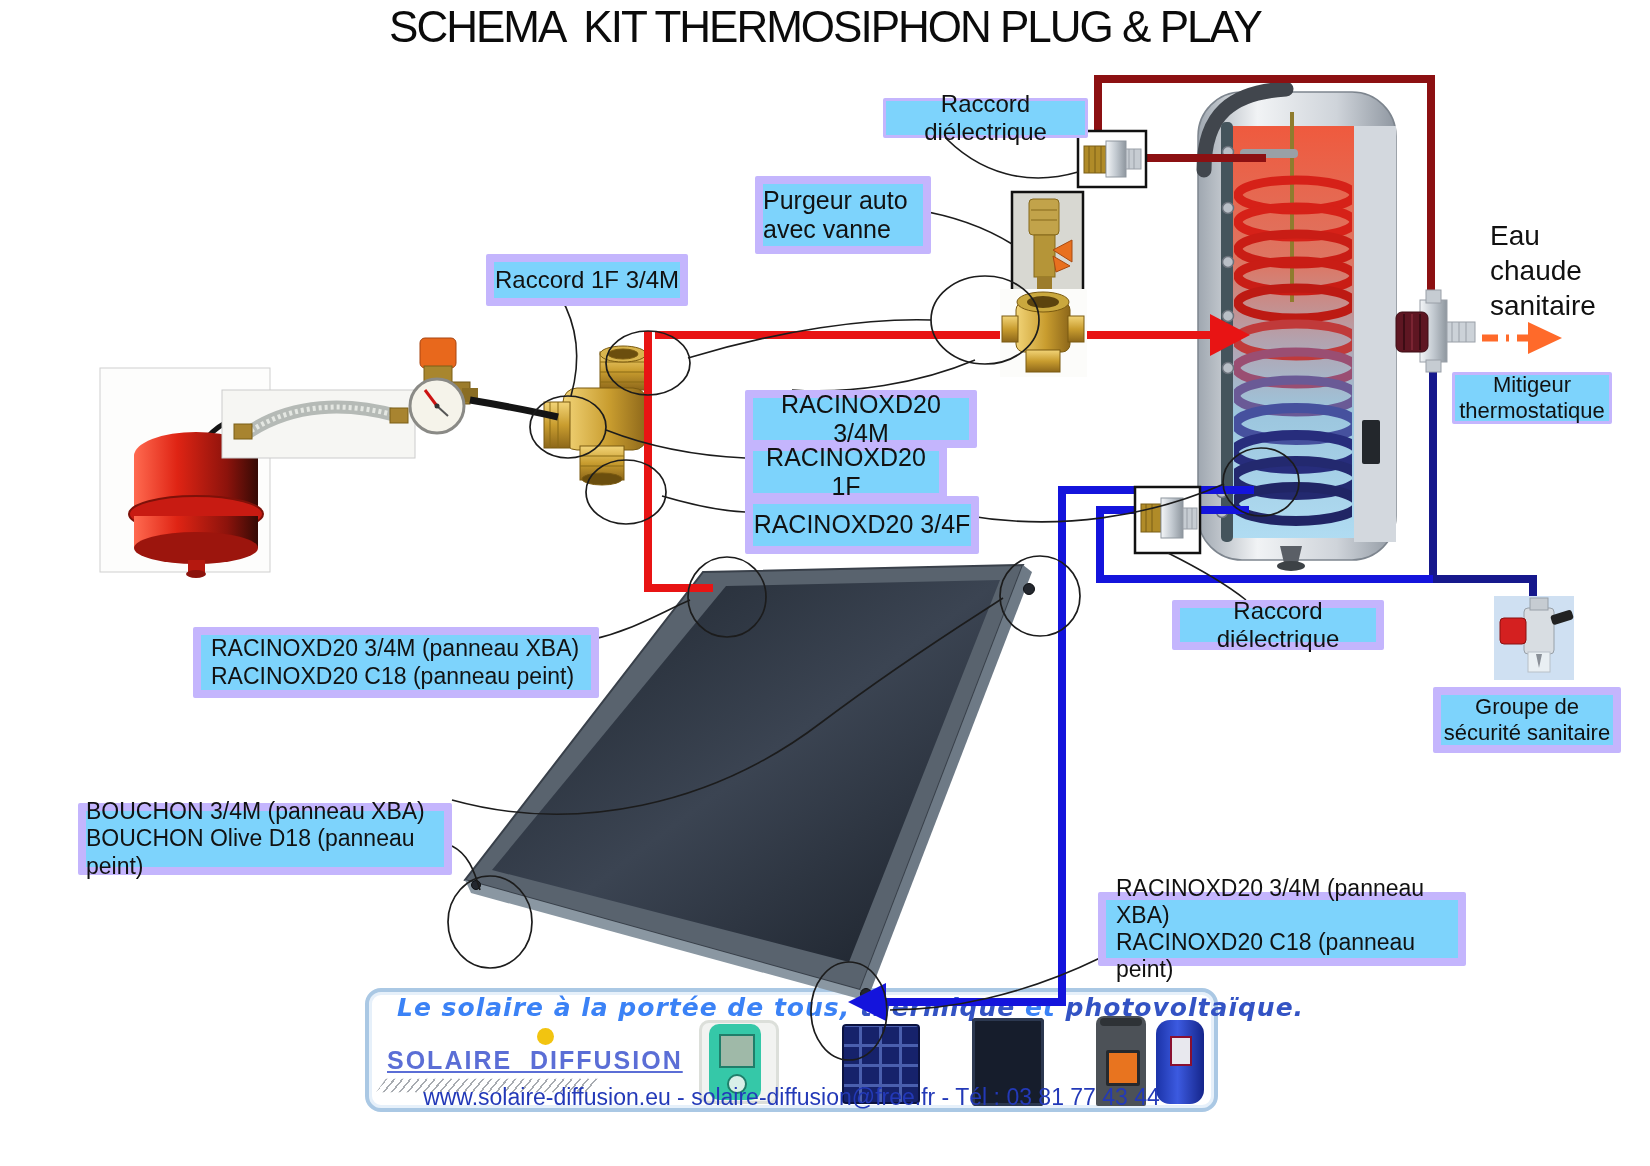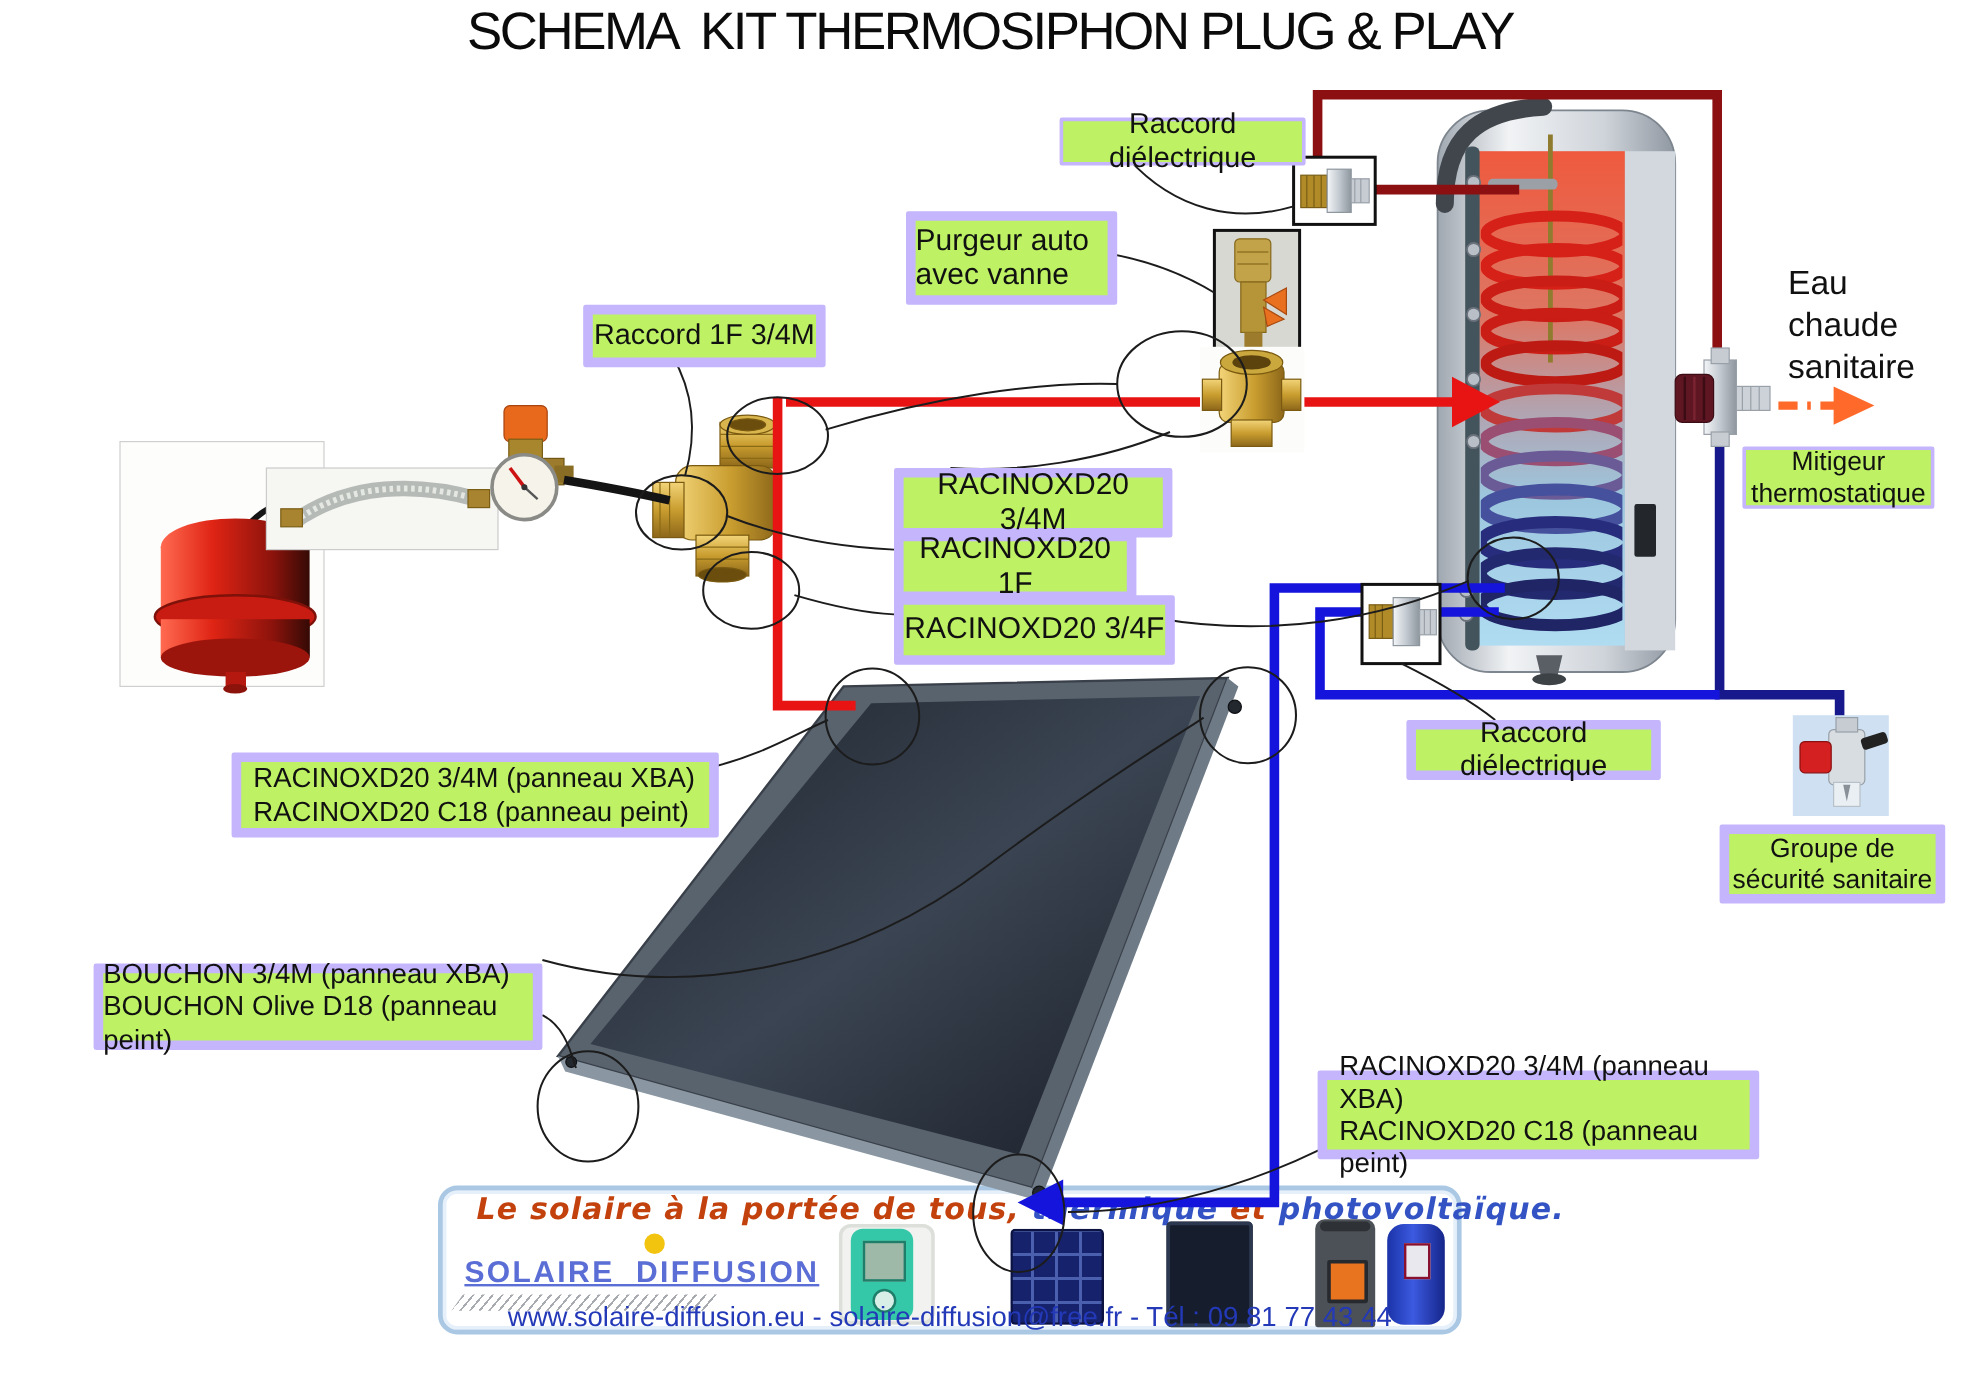--- a/index.html
+++ b/index.html
@@ -1,32 +1,32 @@
 <!DOCTYPE html>
 <html><head>
 <meta charset="utf-8">
 <style>
   html,body{margin:0;padding:0;background:#ffffff;}
   #stage{position:relative;width:1650px;height:1166px;background:#fff;overflow:hidden;
          font-family:"Liberation Sans",sans-serif;}
   #scene{position:absolute;left:0;top:0;z-index:2;pointer-events:none;}
-  .lbl{position:absolute;z-index:3;background:#bef264;border:8px solid #c4b5fd;border-radius:2px;
+  .lbl{position:absolute;z-index:3;background:#7dd3fc;border:8px solid #c4b5fd;border-radius:2px;
        color:#111;font-family:"Liberation Sans",sans-serif;white-space:pre-line;
        display:flex;align-items:center;justify-content:center;text-align:center;line-height:1.18;}
   .lbl.left{justify-content:flex-start;text-align:left;}
   #title{position:absolute;left:0;right:0;top:2px;z-index:3;text-align:center;color:#0b0b0b;
          font-size:44px;letter-spacing:-2px;white-space:pre;font-family:"Liberation Sans",sans-serif;}
   #eau{position:absolute;z-index:3;left:1478px;top:218px;font-size:28px;line-height:1.25;color:#111;
        white-space:pre-line;margin-left:12px;}
   
   #banner{position:absolute;z-index:1;left:365px;top:988px;width:845px;height:116px;background:#fff;
           border:4px solid #aac8e4;border-radius:16px;box-shadow:inset 0 0 0 3px #e6f0fa;}
   #tagline{position:absolute;left:28px;top:1px;font-size:25px;font-style:italic;font-weight:bold;
            white-space:pre;letter-spacing:1px;font-family:"DejaVu Sans",sans-serif;}
-  .tag-y{color:#c2410c;} .tag-b{color:#3353c4;}
+  .tag-y{color:#3b82f6;} .tag-b{color:#3353c4;}
   #logoblock{position:absolute;left:18px;top:36px;width:220px;height:64px;}
   #logotext{position:absolute;left:0;top:18px;font-size:25px;font-weight:bold;letter-spacing:2px;
             color:#5b6ed6;white-space:pre;font-family:"Liberation Sans",sans-serif;text-decoration:underline;}
   #sundot{position:absolute;left:150px;top:0px;width:17px;height:17px;border-radius:50%;background:#f2c410;}
   #rays{position:absolute;left:-6px;top:50px;width:215px;height:15px;opacity:.75;
         background:repeating-linear-gradient(97deg,#8a8f96 0 2px,transparent 2px 8px);
         transform:skewX(-35deg) scaleY(.9);}
   .thumb{position:absolute;border-radius:4px;}
   #th-controller{left:330px;top:28px;width:80px;height:84px;background:#f2f3f1;border-radius:10px;
                  box-shadow:inset 0 0 0 3px #dcdfda;}
@@ -346,16 +346,16 @@
     </div>
     <div id="th-pv" class="thumb"></div>
     <div id="th-panel" class="thumb"></div>
     <div id="th-stove" class="thumb">
       <div class="top"></div>
       <div class="fire"></div>
     </div>
     <div id="th-cyl" class="thumb">
       <div class="tag"></div>
     </div>
-    <div id="contact">www.solaire-diffusion.eu - solaire-diffusion@free.fr - Tél : 09 81 77 43 44</div>
+    <div id="contact">www.solaire-diffusion.eu - solaire-diffusion@free.fr - Tél : 03 81 77 43 44</div>
   </div>
 
 </div>
 
 </body></html>

